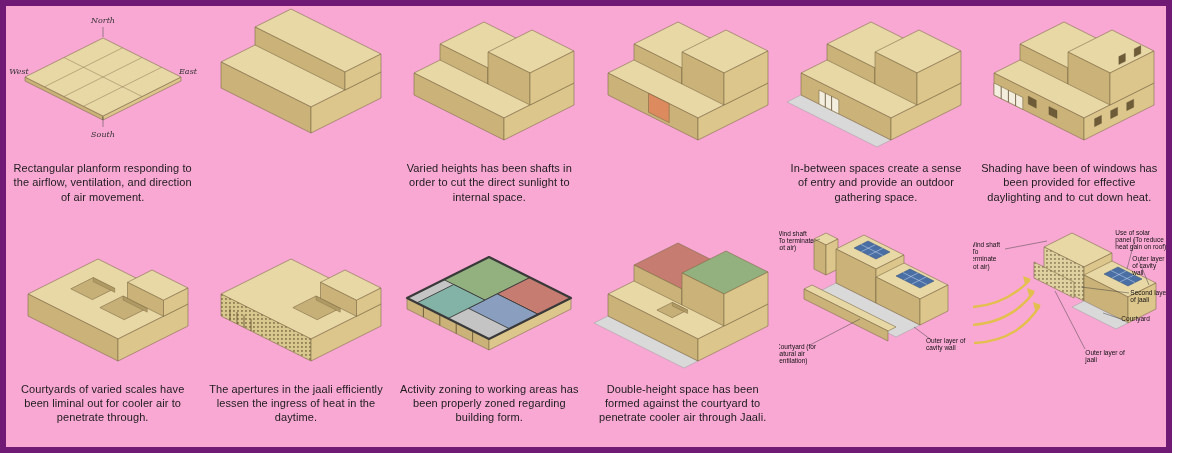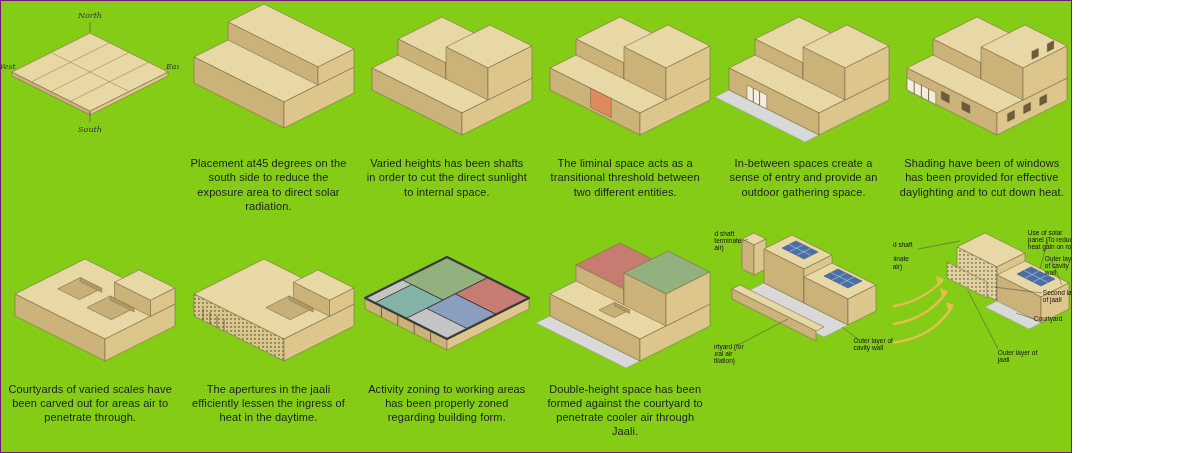--- a/index.html
+++ b/index.html
@@ -1,17 +1,17 @@
 <!DOCTYPE html>
 <html><head>
 <meta charset="utf-8">
 <style>
   *{margin:0;padding:0;box-sizing:border-box}
   body{background:#fff;font-family:"Liberation Sans",sans-serif}
-  .sheet{width:1072px;height:453px;border:1px solid #701a75;background:#84cc16;overflow:hidden}
+  .sheet{width:1172px;height:453px;border:6px solid #701a75;background:#f9a8d4;overflow:hidden}
   .grid{display:grid;grid-template-columns:repeat(6,1fr);grid-template-rows:1fr 1fr;width:100%;height:100%}
   .panel{display:flex;flex-direction:column;align-items:center;padding:2px 2px 0;overflow:hidden}
   .diagram{position:relative;width:200px;height:150px;flex:0 0 auto}
   .diagram svg{width:100%;height:100%;display:block}
   .caption{font-size:11px;line-height:1.3;text-align:center;color:#1c1c1c;padding:0 5px;margin-top:3px;letter-spacing:.1px}
   svg polygon, svg line, svg path{stroke:#7d6b46;stroke-width:.6;stroke-linejoin:round}
   .ft{fill:#e8d8a6}.fl{fill:#cab278}.fr{fill:#dcc68b}
   .gr{fill:#d9d9d9;stroke:#9a9a9a;stroke-width:.5}
   .gr2{fill:#c4c4c4}
   .win{fill:#6e5c39;stroke:#5a4a2e;stroke-width:.3}
@@ -55,36 +55,36 @@
           <g>
             <line class="ln2" x1="100" y1="19" x2="100" y2="29"></line>
             <line class="ln2" x1="100" y1="109" x2="100" y2="119"></line>
             <text class="cmp" x="100" y="15" text-anchor="middle">North</text>
             <text class="cmp" x="100" y="129" text-anchor="middle">South</text>
             <text class="cmp" x="16" y="66" text-anchor="middle">West</text>
             <text class="cmp" x="185" y="66" text-anchor="middle">East</text>
           </g>
         </svg>
       </div>
+      <figcaption class="caption">Rectangular planform responding to the airflow, ventilation, and direction of air movement.</figcaption>
     </figure>
 
     <figure class="panel">
       <div class="diagram">
         <svg viewBox="0 0 200 150">
           <g>
             <polygon class="ft" points="95,19 185,64 115,99 25,54"></polygon>
             <polygon class="fl" points="25,54 115,99 115,125 25,80"></polygon>
             <polygon class="fr" points="185,64 115,99 115,125 185,90"></polygon>
             <polygon class="ft" points="95,1 185,46 149,64 59,19"></polygon>
             <polygon class="fl" points="59,19 149,64 149,82 59,37"></polygon>
             <polygon class="fr" points="185,46 149,64 149,82 185,64"></polygon>
           </g>
         </svg>
       </div>
-      <figcaption class="caption">Placement at45 degrees on the south side to reduce the exposure area to direct solar radiation.</figcaption>
     </figure>
 
     <figure class="panel">
       <div class="diagram">
         <svg viewBox="0 0 200 150">
           <g>
             <polygon class="ft" points="95,30 185,75 115,110 25,65"></polygon>
             <polygon class="fl" points="25,65 115,110 115,132 25,87"></polygon>
             <polygon class="fr" points="185,75 115,110 115,132 185,97"></polygon>
             <polygon class="ft" points="95,14 143,38 99,60 51,36"></polygon>
@@ -111,21 +111,20 @@
             <polygon class="fr" points="143,38 99,60 99,76 143,54"></polygon>
             <polygon class="ft" points="143,22 185,43 141,65 99,44"></polygon>
             <polygon class="fl" points="99,44 141,65 141,97 99,76"></polygon>
             <polygon class="fr" points="185,43 141,65 141,97 185,75"></polygon>
           </g>
           <g>
             <polygon class="org" points="65.5,85.3 86.2,95.6 86.2,114.6 65.5,104.3"></polygon>
           </g>
         </svg>
       </div>
-      <figcaption class="caption">The liminal space acts as a transitional threshold between two different entities.</figcaption>
     </figure>
 
     <figure class="panel">
       <div class="diagram">
         <svg viewBox="0 0 200 150">
           <g>
             <polygon class="gr" points="25,87 115,132 101,139 11,94"></polygon>
           </g>
           <g>
             <polygon class="ft" points="95,30 185,75 115,110 25,65"></polygon>
@@ -196,21 +195,21 @@
             <polygon class="cty" points="120,67 144.3,79.2 121.2,90.7 96.9,78.6"></polygon>
             <polygon class="ctw" points="120,67 144.3,79.2 144.3,83.2 120,71"></polygon>
           </g>
           <g>
             <polygon class="ft" points="149,41 185,59 160.5,71.3 124.5,53.3"></polygon>
             <polygon class="fl" points="124.5,53.3 160.5,71.3 160.5,87.3 124.5,69.3"></polygon>
             <polygon class="fr" points="185,59 160.5,71.3 160.5,87.3 185,75"></polygon>
           </g>
         </svg>
       </div>
-      <figcaption class="caption">Courtyards of varied scales have been carved out for areas air to penetrate through.</figcaption>
+      <figcaption class="caption">Courtyards of varied scales have been liminal out for cooler air to penetrate through.</figcaption>
     </figure>
 
     <figure class="panel">
       <div class="diagram">
         <svg viewBox="0 0 200 150">
           <defs>
             <pattern id="jl8" width="4" height="4" patternUnits="userSpaceOnUse">
               <rect width="4" height="4" fill="#d9c88e"></rect>
               <rect x="1.2" y="1.2" width="1.5" height="1.5" fill="#6e5c39"></rect>
             </pattern>

